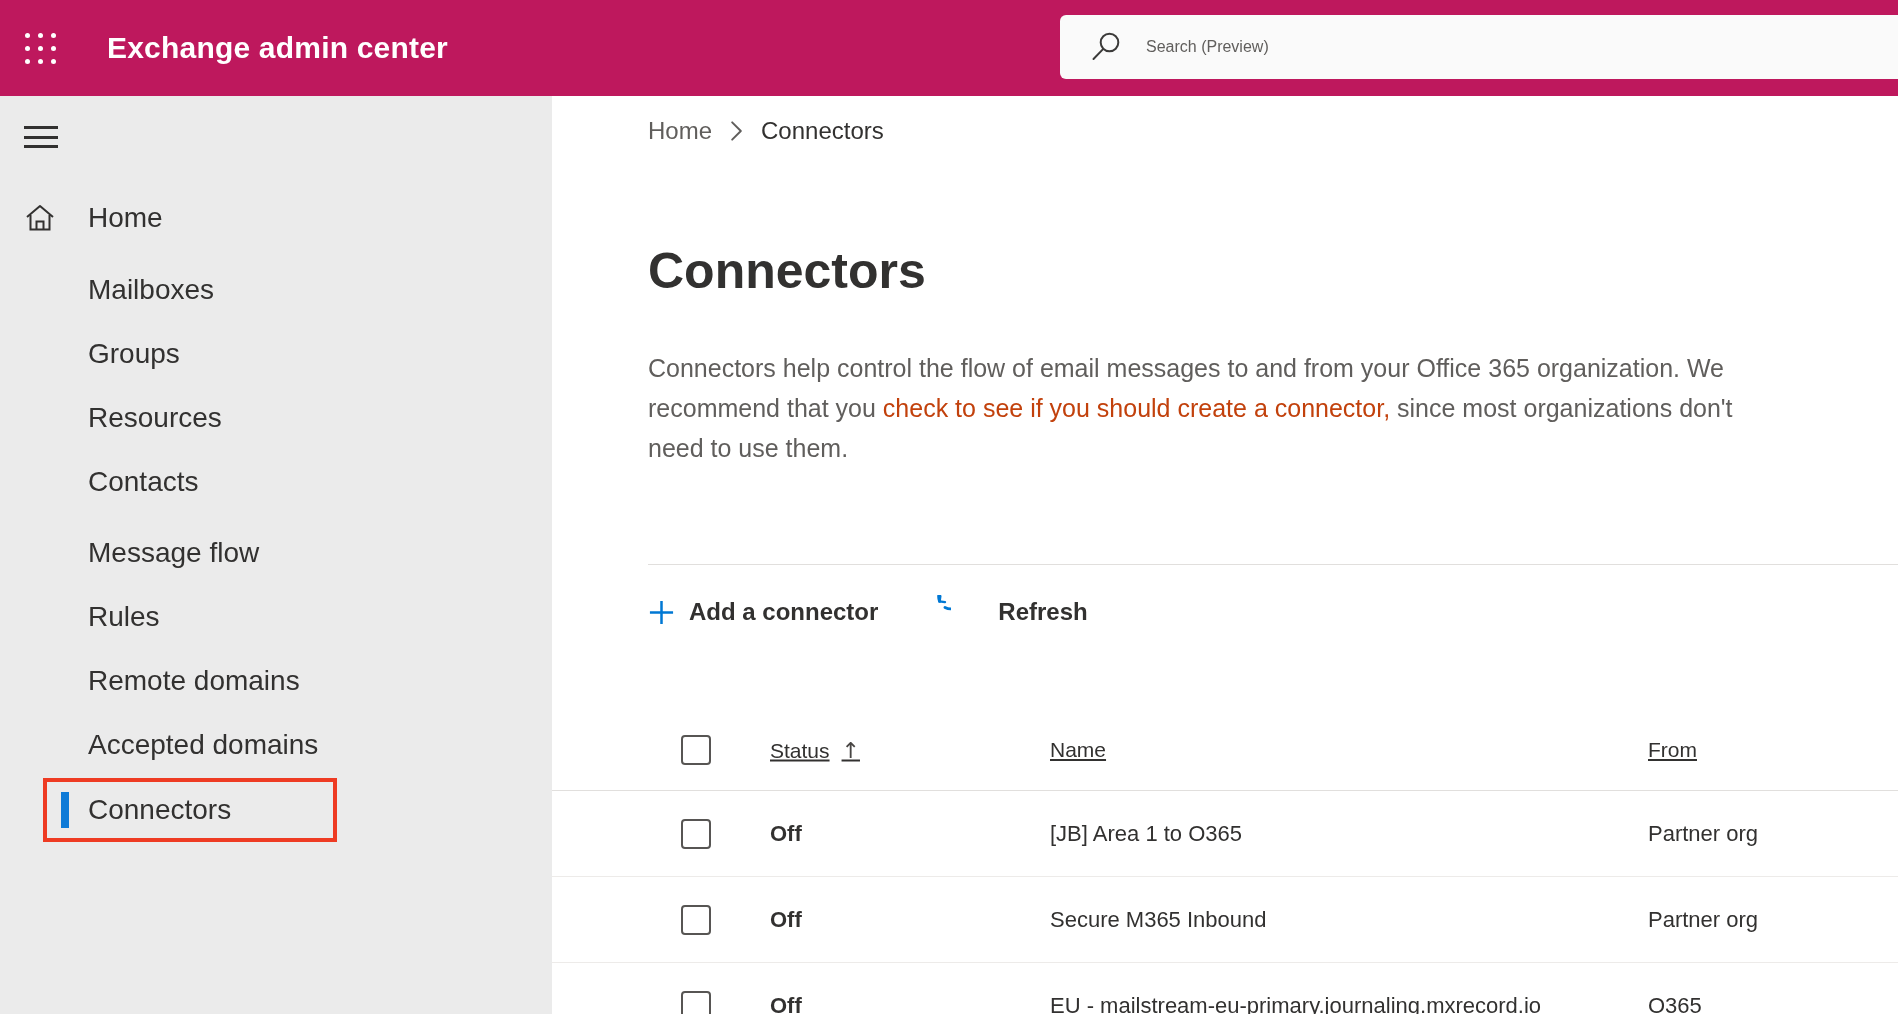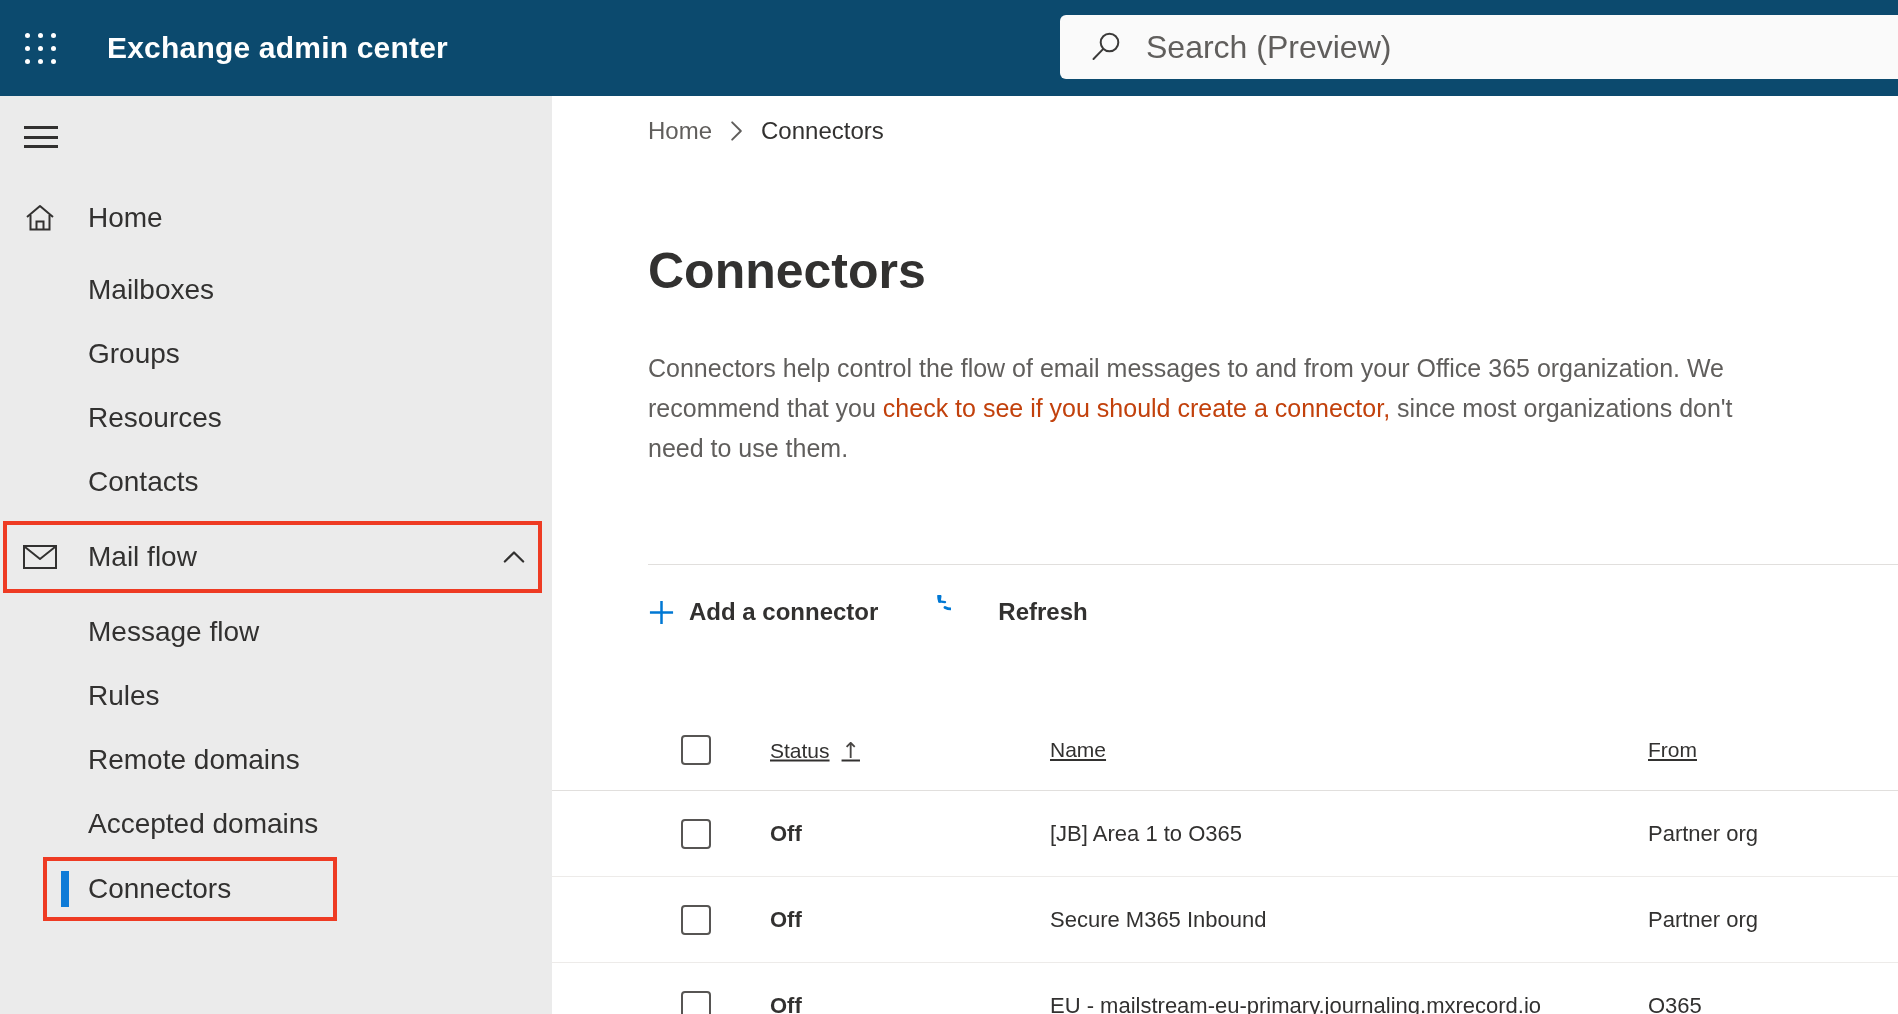--- a/index.html
+++ b/index.html
@@ -1,31 +1,31 @@
 <!DOCTYPE html>
 <html><head>
 <meta charset="utf-8">
 <style>
   * { margin:0; padding:0; box-sizing:border-box; }
   html,body { width:1898px; height:1014px; overflow:hidden; background:#fff;
               font-family:"Liberation Sans","DejaVu Sans",sans-serif; color:#323130; }
 
   
-  .topbar { position:absolute; left:0; top:0; width:1898px; height:96px; background:#0c4a6e; }
+  .topbar { position:absolute; left:0; top:0; width:1898px; height:96px; background:#be185d; }
   .waffle { position:absolute; left:12px; top:20px; width:56px; height:56px; background:none; border:none; cursor:pointer;
             display:flex; align-items:center; justify-content:center; }
   .waffle .dots { display:grid; grid-template-columns:repeat(3,5px); grid-template-rows:repeat(3,5px); gap:8px; }
   .waffle .dots i { width:5px; height:5px; border-radius:50%; background:#fff; }
   .app-title { position:absolute; left:107px; top:0; height:96px; display:flex; align-items:center;
                color:#fff; font-size:30px; font-weight:600; letter-spacing:.2px; cursor:pointer; }
   .searchbox { position:absolute; left:1060px; top:15px; width:858px; height:64px; background:#fafafa;
                border-radius:6px; display:flex; align-items:center; }
   .searchbox svg { margin-left:30px; flex:0 0 auto; }
   .searchbox input { border:none; outline:none; background:transparent; margin-left:22px; width:700px;
-                     font-size:32px; font-family:inherit; color:#323130; }
+                     font-size:16px; font-family:inherit; color:#323130; }
   .searchbox input::placeholder { color:#605e5c; opacity:1; }
 
   
   .sidebar { position:absolute; left:0; top:96px; width:552px; height:918px; background:#ebebeb; }
   .hamburger { position:absolute; left:24px; top:30px; width:34px; height:22px; background:none; border:none; cursor:pointer;
                display:flex; flex-direction:column; justify-content:space-between; }
   .hamburger i { display:block; width:34px; height:3px; background:#323130; }
   .nav { position:absolute; left:0; top:86px; width:552px; }
   .nav-item { position:relative; display:flex; align-items:center; padding-left:88px;
               font-size:28px; color:#323130; cursor:pointer; }
@@ -127,31 +127,20 @@
     <div class="nav-item sub">
       <span>Groups</span>
     </div>
     <div class="nav-item sub">
       <span>Resources</span>
     </div>
     <div class="nav-item sub">
       <span>Contacts</span>
     </div>
 
-    <div class="nav-item top i-mailflow">
-      <svg class="nicon" width="36" height="27" viewBox="0 0 36 26">
-        <rect x="2" y="2" width="32" height="22" fill="none" stroke="#323130" stroke-width="2"></rect>
-        <polyline points="3,3 18,15 33,3" fill="none" stroke="#323130" stroke-width="2" stroke-linejoin="round"></polyline>
-      </svg>
-      <span>Mail flow</span>
-      <svg class="chev" width="22" height="13" viewBox="0 0 24 14">
-        <polyline points="2,12 12,2 22,12" fill="none" stroke="#323130" stroke-width="2.4" stroke-linecap="round" stroke-linejoin="round"></polyline>
-      </svg>
-      <span class="red-box full"></span>
-    </div>
 
     <div class="nav-item sub i-messagetrace">
       <span>Message flow</span>
     </div>
     <div class="nav-item sub">
       <span>Rules</span>
     </div>
     <div class="nav-item sub">
       <span>Remote domains</span>
     </div>

